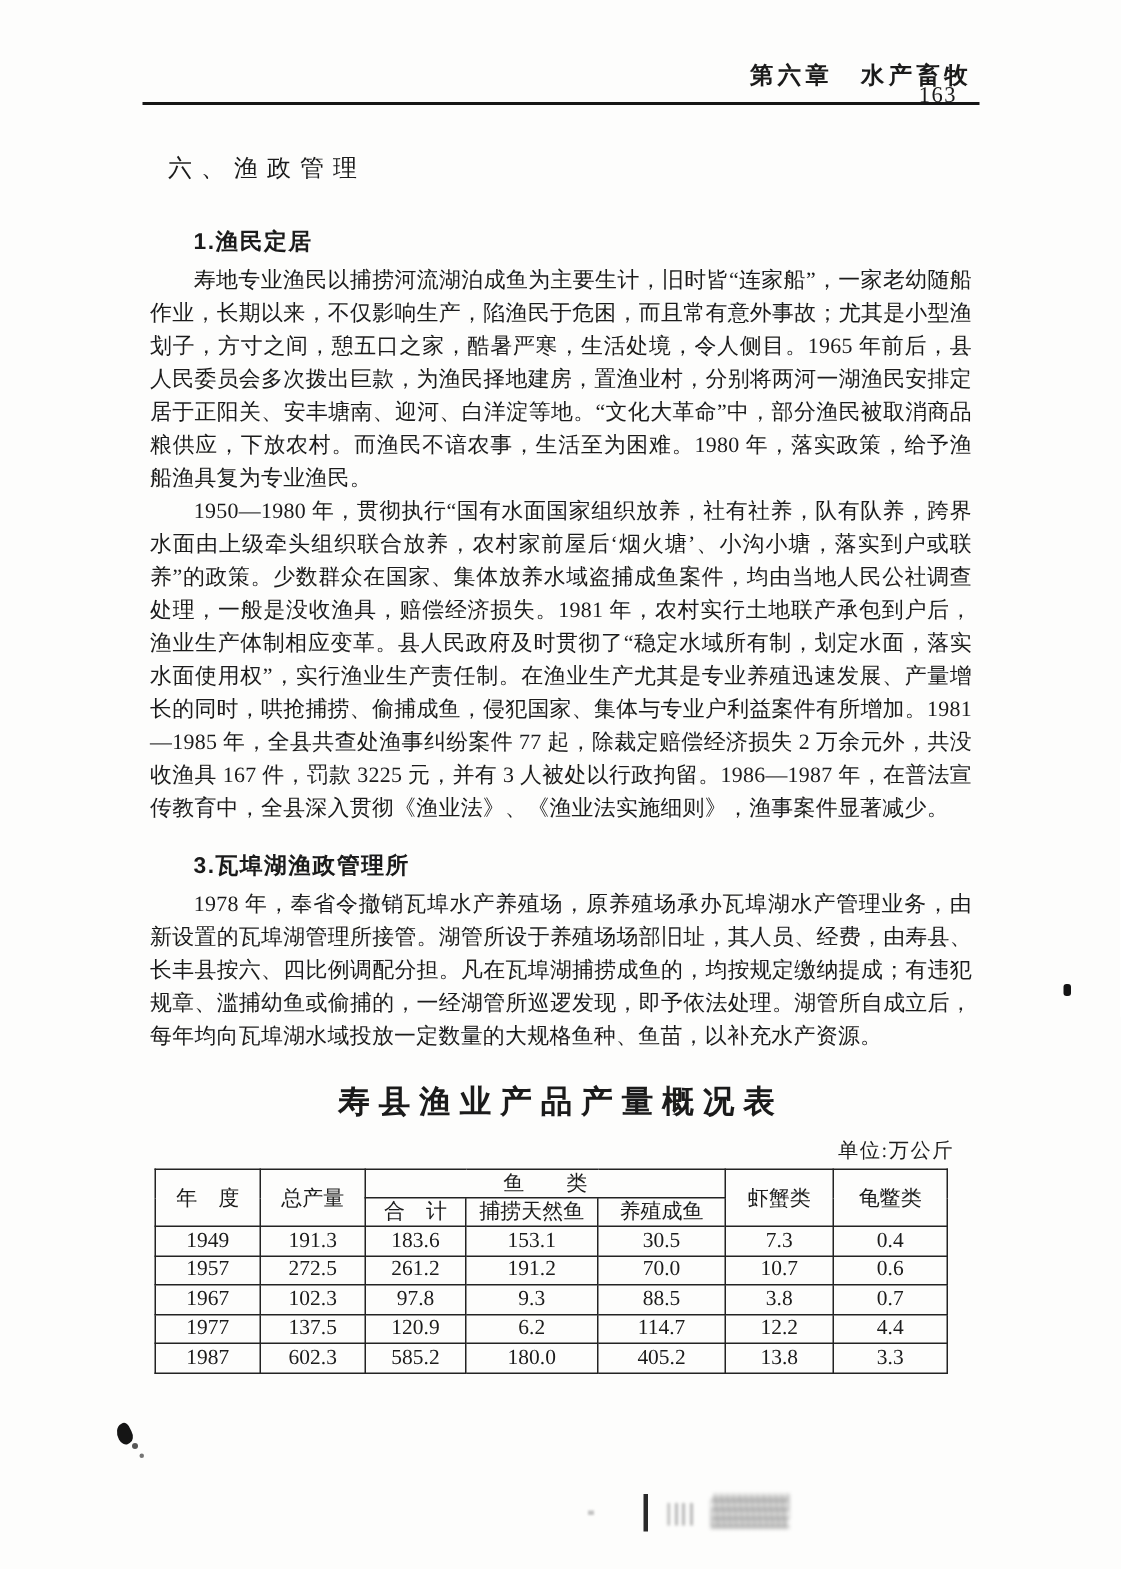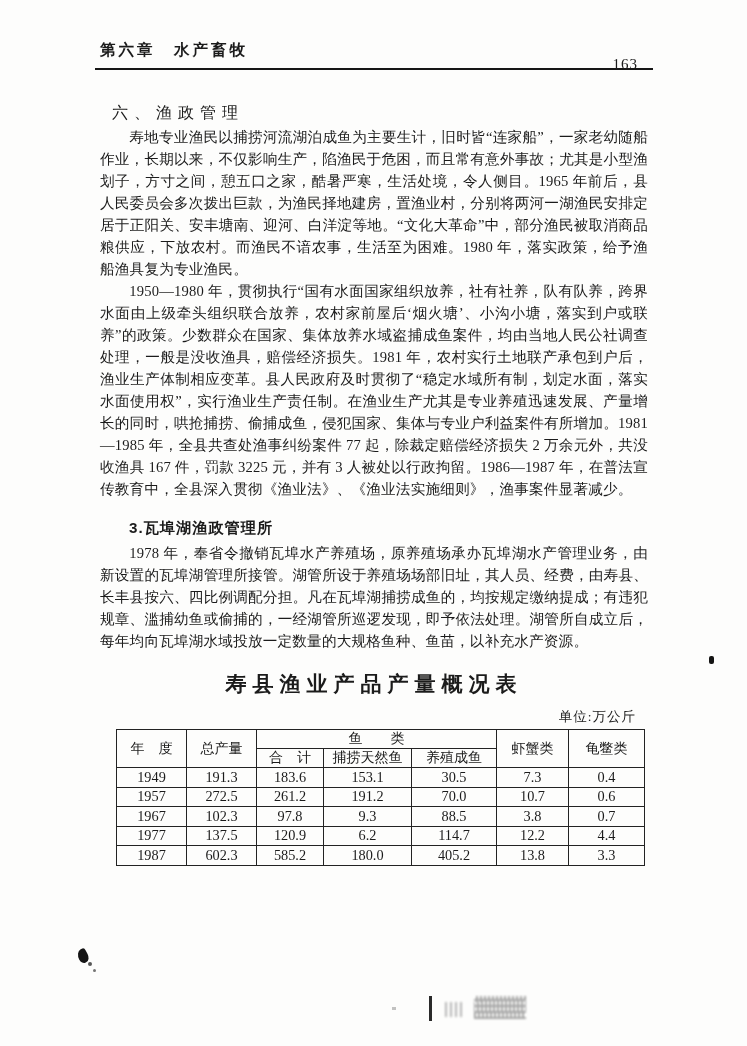--- a/index.html
+++ b/index.html
@@ -3,21 +3,21 @@
 <meta charset="utf-8">
 <style>
   html,body{margin:0;padding:0;background:#ffffff;}
   .page{
     width:747px;height:1046px;position:relative;overflow:hidden;
     background:#fdfdfc;color:#1b1b1b;box-sizing:border-box;
     padding:40px 99px 0 100px;
     font-family:"Liberation Serif","DejaVu Serif",serif;
   }
   
-  .header{position:relative;text-align:left;height:22px;}
+  .header{position:relative;text-align:right;height:22px;}
   .chapter{
     font-family:"Liberation Sans","DejaVu Sans",sans-serif;
     font-weight:bold;font-size:15.5px;letter-spacing:3px;
   }
   .pagenum{position:absolute;right:10px;top:16px;font-size:15px;letter-spacing:1px;}
   .header-rule{height:0;border-bottom:2.5px solid #161616;margin:6px -5px 0 -5px;}
   
   .doc-title{
     margin:30px 0 0 12px;font-size:16px;font-weight:normal;
     letter-spacing:6px;line-height:26px;
@@ -31,21 +31,21 @@
     margin:0;font-size:14.6px;line-height:22px;text-align:justify;
     text-indent:2em;letter-spacing:0.2px;
   }
   
   .table-title{
     margin:18px 0 0 0;text-align:center;font-weight:bold;font-size:21px;
     font-family:"Liberation Sans","DejaVu Sans",sans-serif;letter-spacing:6px;
   }
   .unit-label{ text-align:right;font-size:13.5px;margin:10px 12px 3px 0;letter-spacing:1px;}
   table.prod{
-    border-collapse:collapse;table-layout:fixed;width:528px;margin-left:16px;
+    border-collapse:collapse;table-layout:fixed;width:528px;margin-left:3px;
     border:1.5px solid #141414;
     padding-left:48px;
   }
   table.prod th,table.prod td{
     border:1px solid #232323;text-align:center;vertical-align:middle;
     font-weight:normal;font-size:14.3px;padding:0 2px;white-space:nowrap;
     overflow:hidden;
   }
   table.prod thead th{height:17px;font-size:14px;}
   table.prod tbody td{height:18.5px;}
@@ -70,20 +70,21 @@
 <div class="page">
 
   <div class="header">
     <span class="chapter">第六章　水产畜牧</span>
     <span class="pagenum">163</span>
   </div>
   <div class="header-rule"></div>
 
   <h1 class="doc-title">六、渔政管理</h1>
 
+  <h2 class="sec-heading first">1.渔民定居</h2>
   <p class="body">寿地专业渔民以捕捞河流湖泊成鱼为主要生计，旧时皆“连家船”，一家老幼随船作业，长期以来，不仅影响生产，陷渔民于危困，而且常有意外事故；尤其是小型渔划子，方寸之间，憩五口之家，酷暑严寒，生活处境，令人侧目。1965 年前后，县人民委员会多次拨出巨款，为渔民择地建房，置渔业村，分别将两河一湖渔民安排定居于正阳关、安丰塘南、迎河、白洋淀等地。“文化大革命”中，部分渔民被取消商品粮供应，下放农村。而渔民不谙农事，生活至为困难。1980 年，落实政策，给予渔船渔具复为专业渔民。</p>
 
   <p class="body">1950—1980 年，贯彻执行“国有水面国家组织放养，社有社养，队有队养，跨界水面由上级牵头组织联合放养，农村家前屋后‘烟火塘’、小沟小塘，落实到户或联养”的政策。少数群众在国家、集体放养水域盗捕成鱼案件，均由当地人民公社调查处理，一般是没收渔具，赔偿经济损失。1981 年，农村实行土地联产承包到户后，渔业生产体制相应变革。县人民政府及时贯彻了“稳定水域所有制，划定水面，落实水面使用权”，实行渔业生产责任制。在渔业生产尤其是专业养殖迅速发展、产量增长的同时，哄抢捕捞、偷捕成鱼，侵犯国家、集体与专业户利益案件有所增加。1981—1985 年，全县共查处渔事纠纷案件 77 起，除裁定赔偿经济损失 2 万余元外，共没收渔具 167 件，罚款 3225 元，并有 3 人被处以行政拘留。1986—1987 年，在普法宣传教育中，全县深入贯彻《渔业法》、《渔业法实施细则》，渔事案件显著减少。</p>
 
   <h2 class="sec-heading">3.瓦埠湖渔政管理所</h2>
   <p class="body">1978 年，奉省令撤销瓦埠水产养殖场，原养殖场承办瓦埠湖水产管理业务，由新设置的瓦埠湖管理所接管。湖管所设于养殖场场部旧址，其人员、经费，由寿县、长丰县按六、四比例调配分担。凡在瓦埠湖捕捞成鱼的，均按规定缴纳提成；有违犯规章、滥捕幼鱼或偷捕的，一经湖管所巡逻发现，即予依法处理。湖管所自成立后，每年均向瓦埠湖水域投放一定数量的大规格鱼种、鱼苗，以补充水产资源。</p>
 
   <div class="table-title">寿县渔业产品产量概况表</div>
   <div class="unit-label">单位:万公斤</div>
 

